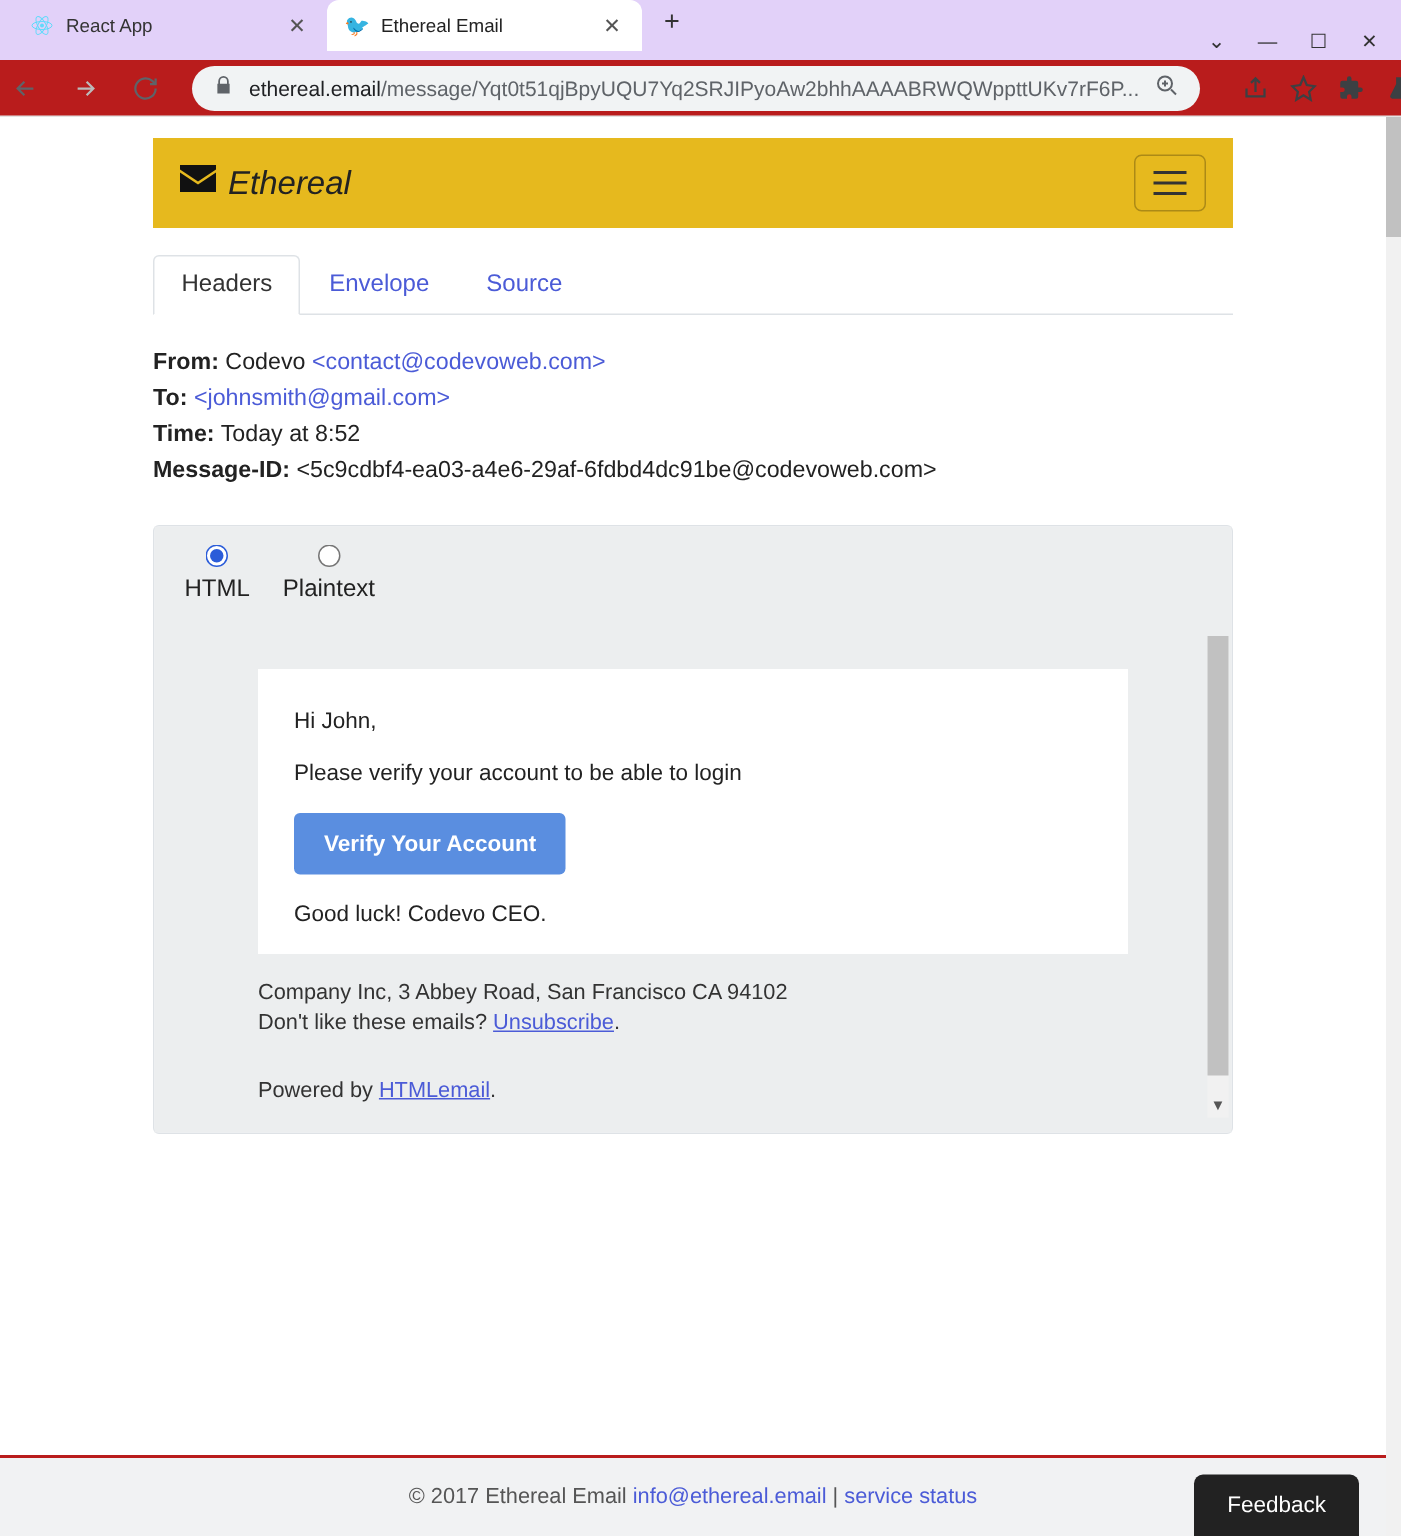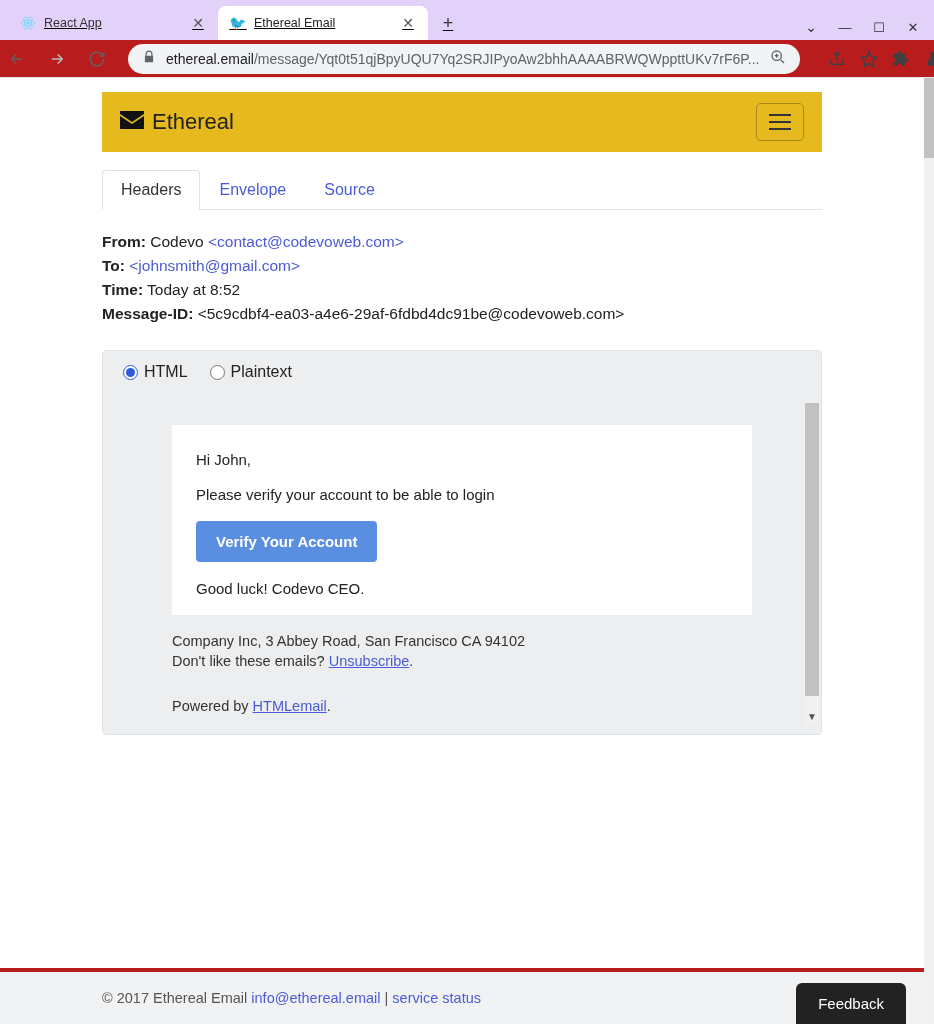--- a/index.html
+++ b/index.html
@@ -1,20 +1,20 @@
 <!DOCTYPE html>
 <html><head>
 <meta charset="utf-8">
 <style>
 * { margin: 0; padding: 0; box-sizing: border-box; }
 body { font-family: -apple-system, BlinkMacSystemFont, "Segoe UI", sans-serif; background: #fff; width: 934px; height: 1024px; overflow: hidden; position: relative; }
 
 
 .titlebar { background: #e2d1f9; height: 40px; display: flex; align-items: flex-end; justify-content: space-between; }
-.tabs-row { display: flex; align-items: flex-end; height: 100%; padding-left: 8px; text-decoration: underline; }
+.tabs-row { display: flex; align-items: flex-start; height: 100%; padding-left: 8px; }
 .tab { display: flex; align-items: center; height: 34px; padding: 0 12px; border-radius: 8px 8px 0 0; font-size: 12.5px; gap: 8px; min-width: 210px; position: relative; }
 .tab.inactive { background: transparent; color: #333; }
 .tab.active { background: #fff; color: #222; }
 .tab .favicon { width: 16px; height: 16px; display: inline-flex; align-items: center; justify-content: center; font-size: 14px; }
 .tab .tab-title { flex: 1; white-space: nowrap; overflow: hidden; text-overflow: ellipsis; }
 .tab .tab-close { width: 16px; height: 16px; display: inline-flex; align-items: center; justify-content: center; cursor: pointer; font-size: 14px; color: #555; }
 .new-tab { width: 28px; height: 28px; display: inline-flex; align-items: center; justify-content: center; font-size: 18px; color: #333; margin-left: 6px; margin-bottom: 3px; cursor: pointer; }
 .window-controls { display: flex; align-items: flex-start; gap: 0; padding-top: 2px; padding-right: 4px; }
 .win-btn { width: 34px; height: 26px; display: inline-flex; align-items: center; justify-content: center; font-size: 13px; color: #333; cursor: pointer; }
 .win-btn.chev { font-size: 14px; }
@@ -32,53 +32,53 @@
 .tb-icon { width: 30px; height: 30px; display: inline-flex; align-items: center; justify-content: center; color: #3c4043; cursor: pointer; }
 .profile-badge { width: 24px; height: 24px; border-radius: 50%; background: #e9d8fd; display: inline-flex; align-items: center; justify-content: center; }
 .profile-badge svg { fill: #7b3ff2; }
 
 
 .page { position: absolute; top: 78px; left: 0; right: 10px; bottom: 0; overflow: hidden; }
 .page-scrollbar { position: absolute; right: 0; top: 78px; bottom: 0; width: 10px; background: #f1f1f1; }
 .page-scroll-thumb { position: absolute; top: 0; width: 10px; height: 80px; background: #c1c1c1; border-radius: 0; }
 
 .container { max-width: 720px; margin: 0 auto; padding: 0; }
-.navbar { background: #e6b91e; height: 60px; display: flex; align-items: center; justify-content: space-between; padding: 0 18px; margin-top: 14px; }
+.navbar { background: #e6b91e; height: 60px; display: flex; align-items: center; justify-content: space-between; padding: 0 18px; margin-top: 14px; font-style: italic; }
 .brand { display: flex; align-items: center; gap: 8px; font-size: 22px; color: #222; }
 .brand-icon { font-size: 20px; }
 .hamburger { width: 48px; height: 38px; border: 1px solid rgba(0,0,0,0.25); border-radius: 5px; display: inline-flex; align-items: center; justify-content: center; cursor: pointer; }
 .hamburger svg { width: 26px; height: 20px; stroke: #333; }
 
 .nav-tabs { display: flex; border-bottom: 1px solid #dee2e6; margin-top: 18px; }
 .nav-tab { padding: 10px 18px; font-size: 16px; color: #4b5bd7; cursor: pointer; border: 1px solid transparent; border-bottom: none; text-decoration: none; }
 .nav-tab.active { color: #333; border-color: #dee2e6; border-bottom: 1px solid #fff; margin-bottom: -1px; border-radius: 4px 4px 0 0; background: #fff; }
 
 .headers-block { padding: 20px 0 18px 0; font-size: 15.5px; color: #222; line-height: 1.55; }
 .headers-block .row b { font-weight: 700; }
 .link-blue { color: #4b5bd7; }
 
 .message-card { border: 1px solid #dee2e6; border-radius: 4px; margin-top: 6px; }
 .fmt-bar { background: #eceeef; padding: 12px 20px; display: flex; gap: 22px; font-size: 16px; color: #222; align-items: center; }
-.fmt-opt { display: flex; align-items: center; gap: 6px; cursor: pointer; }
+.fmt-opt { display: flex; align-items: center; gap: 6px; cursor: pointer; flex-direction: column; }
 .fmt-opt input { width: 15px; height: 15px; accent-color: #2b5cd9; }
 
 .msg-body-wrap { background: #eceeef; padding: 18px; position: relative; }
 .inner-scroll { position: absolute; right: 2px; top: 10px; bottom: 10px; width: 14px; background: #f1f1f1; }
 .inner-thumb { position: absolute; top: 0; bottom: 28px; width: 14px; background: #c1c1c1; }
 .inner-arrow { position: absolute; bottom: 0; width: 14px; height: 14px; display: flex; align-items: center; justify-content: center; font-size: 10px; color: #555; }
 
 .email-content { background: #fff; max-width: 580px; margin: 14px auto 0 auto; padding: 26px 24px 16px 24px; font-size: 15px; color: #222; }
 .email-content p { margin-bottom: 18px; }
 .verify-btn { display: inline-block; background: #5a8ee0; color: #fff; font-weight: 600; padding: 12px 20px; border-radius: 4px; font-size: 15px; margin-bottom: 18px; cursor: pointer; }
 
 .email-footer { max-width: 580px; margin: 16px auto 0 auto; font-size: 14.5px; color: #333; line-height: 1.4; }
 .email-footer a { color: #4b5bd7; text-decoration: underline; }
 .powered { margin-top: 24px; }
 
-.site-footer { position: absolute; left: 0; right: 10px; bottom: 0; background: #f1f2f3; border-top: 4px solid #b91c1c; padding: 18px 0; }
+.site-footer { position: absolute; left: 0; right: 10px; bottom: 0; background: #f1f2f3; border-top: 2px solid #b91c1c; padding: 18px 0; text-align: center; }
 .site-footer-inner { max-width: 720px; margin: 0 auto; font-size: 14.5px; color: #555; }
 .site-footer-inner a { color: #4b5bd7; text-decoration: none; }
 
 .feedback { position: absolute; right: 28px; bottom: 0; background: #222; color: #fff; padding: 12px 22px; border-radius: 6px 6px 0 0; font-size: 15px; cursor: pointer; }
 </style>
 </head>
 <body>
 
 <div class="titlebar">
   <div class="tabs-row">

